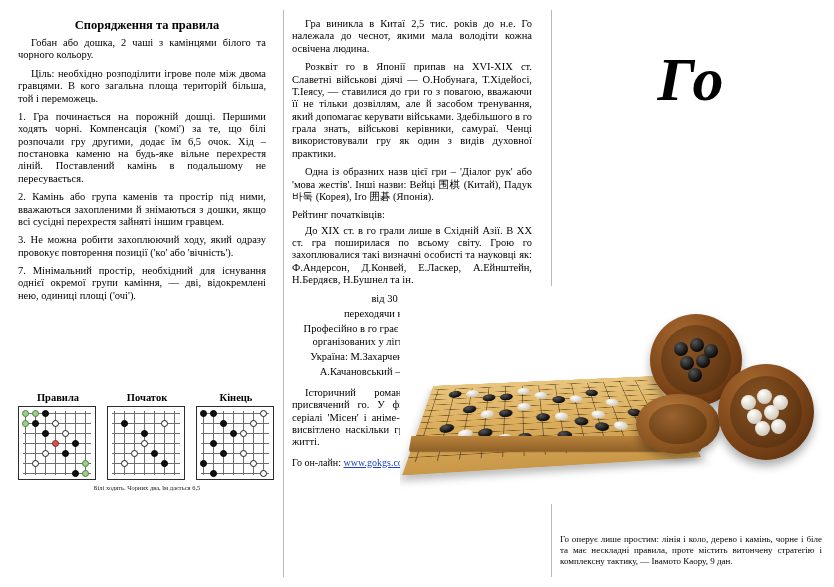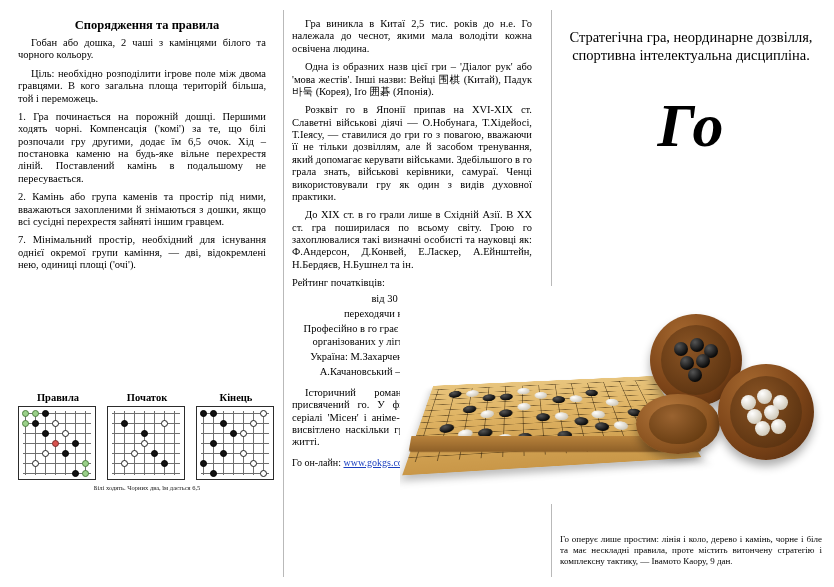--- a/index.html
+++ b/index.html
@@ -248,20 +248,21 @@
   <div class="vline vline-1"></div>
   <div class="vline vline-2"></div>
 
   <div class="col col-left">
     <h2 class="section-title">Спорядження та правила</h2>
     <p class="body">Гобан або дошка, 2 чаші з камінцями білого та чорного кольору.</p>
     <p class="body">Ціль: необхідно розподілити ігрове поле між двома гравцями. В кого загальна площа територій більша, той і переможець.</p>
 
     <p class="body noind">1. Гра починається на порожній дошці. Першими ходять чорні. Компенсація ('комі') за те, що білі розпочали гру другими, додає їм 6,5 очок. Хід – постановка каменю на будь-яке вільне перехрестя ліній. Поставлений камінь в подальшому не пересувається.</p>
     <p class="body noind">2. Камінь або група каменів та простір під ними, вважаються захопленими й знімаються з дошки, якщо всі сусідні перехрестя зайняті іншим гравцем.</p>
+    <p class="body noind">3. Не можна робити захоплюючий ходу, який одразу провокує повторення позиції ('ко' або 'вічність').</p>
     <p class="body noind">7. Мінімальний простір, необхідний для існування однієї окремої групи каміння, — дві, відокремлені нею, одиниці площі ('очі').</p>
   </div>
 
   <div class="diagrams">
     <div class="diag-row">
       <div class="diag">
         <div class="diag-label">Правила</div>
         <div class="goban-mini">
           <div class="gline h" style="top:6px"></div>
             <div class="gline h" style="top:16px"></div>
@@ -357,40 +358,39 @@
           <div class="st wh" style="left:63px;top:63px"></div>
         </div>
       </div>
     </div>
     <div class="diag-caption">Білі ходять. Чорних два, їм дається 6,5</div>
   </div>
 
 
   <div class="col col-mid">
     <p class="body">Гра виникла в Китаї 2,5 тис. років до н.е.  Го належала до  чеснот, якими мала володіти кожна освічена людина.</p>
+    <p class="body">Розквіт го в Японії припав на XVI-XIX ст. Славетні військові діячі — О.Нобунага, Т.Хідейосі,  Т.Іеясу, — ставилися до гри го з повагою, вважаючи її не тільки дозвіллям, але й засобом тренування, який допомагає керувати військами.        Здебільшого в го грала знать, військові  керівники,  самураї.  Ченці використовували гру як один з видів духовної практики.</p>
     <p class="body">Одна із образних назв цієї гри – 'Діалог рук' або 'мова жестів'.  Інші назви: Вейці  围棋 (Китай), Падук 바둑 (Корея), Іґо  囲碁 (Японія).</p>
-    <p class="body">Розквіт го в Японії припав на XVI-XIX ст. Славетні військові діячі — О.Нобунага, Т.Хідейосі,  Т.Іеясу, — ставилися до гри го з повагою, вважаючи її не тільки дозвіллям, але й засобом тренування, який допомагає керувати військами.        Здебільшого в го грала знать, військові  керівники,  самураї.  Ченці використовували гру як один з видів духовної практики.</p>
+    <p class="body noind tight">Рейтинг початківців:</p>
+
     <p class="body">До XIX ст. в го грали лише в Східній Азії.  В XX ст. гра поширилася по всьому світу.  Грою го захоплювалися такі визначні особисті та науковці як: Ф.Андерсон, Д.Конвей, Е.Ласкер, А.Ейнштейн, Н.Бердяєв, Н.Бушнел та ін.</p>
-
-    <p class="body noind tight">Рейтинг початківців:</p>
     <p class="body noind tight" style="text-align:center">від 30 кю до 1 кю,</p>
     <p class="body noind tight" style="text-align:center">переходячи на 1 дан до 7 дану.</p>
     <p class="body noind tight" style="text-align:center">Професійно в го грає лише кілька тисяч гравців, організованих у ліги в Японії, Китаю, Кореї.</p>
     <p class="body noind tight" style="text-align:center">Україна: М.Захарченко – 1 п. корейський дан,</p>
     <p class="body noind tight" style="text-align:center">А.Качановський – 1 п. європейський дан.</p>
 
     <p class="body" style="margin-top:8px">Історичний роман  'Мейдзін'  Я.Кавабата, присвячений го.  У фільмах 'Камінь', 'Хід бога', серіалі  'Місен'  і  аніме-серіалі  'Хікару  но  Го'  також висвітлено наскільки гра го присутня в сучасному житті.</p>
 
     <div class="online-line">
       <span>Го он-лайн: </span><a href="#">www.gokgs.com</a><span>, </span><a href="#">www.pandanet-igs.com</a><span>.</span>
     </div>
   </div>
 
   <div class="col col-right">
-    <div class="headline">Стратегічна гра, неординарне дозвілля, спортивна інтелектуальна дисципліна.</div>
     <div class="bigword">Го</div>
   </div>
 
   <div class="photo">
     <div class="bg"></div>
 
     <div class="board-persp">
 
       <div class="bl" style="left:0;top:10px;width:300px;height:1px"></div>
       <div class="bl" style="left:0;top:22px;width:300px;height:1px"></div>

